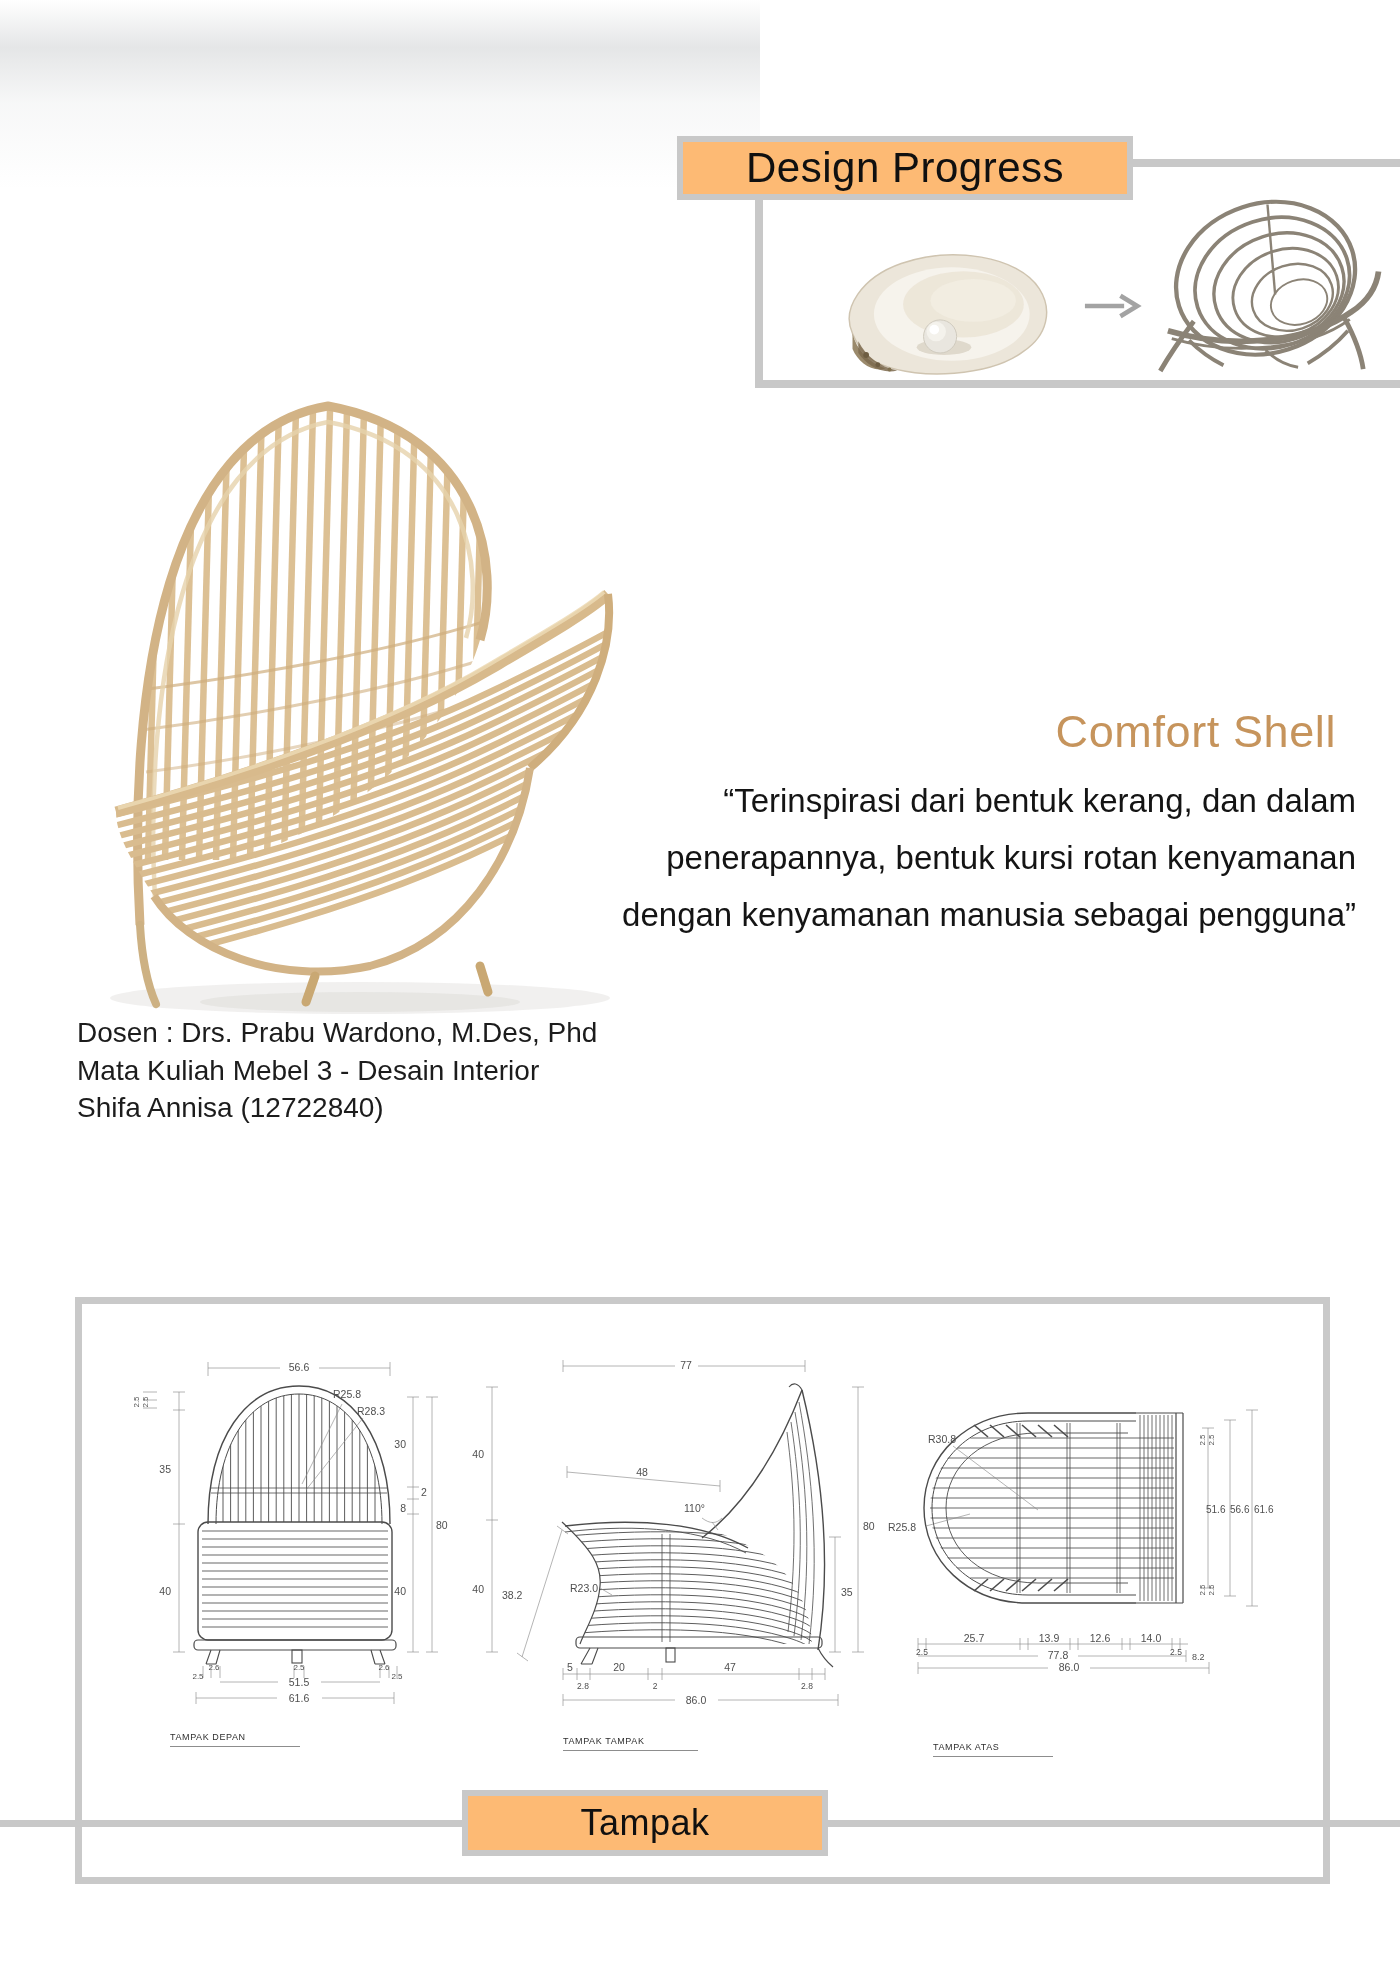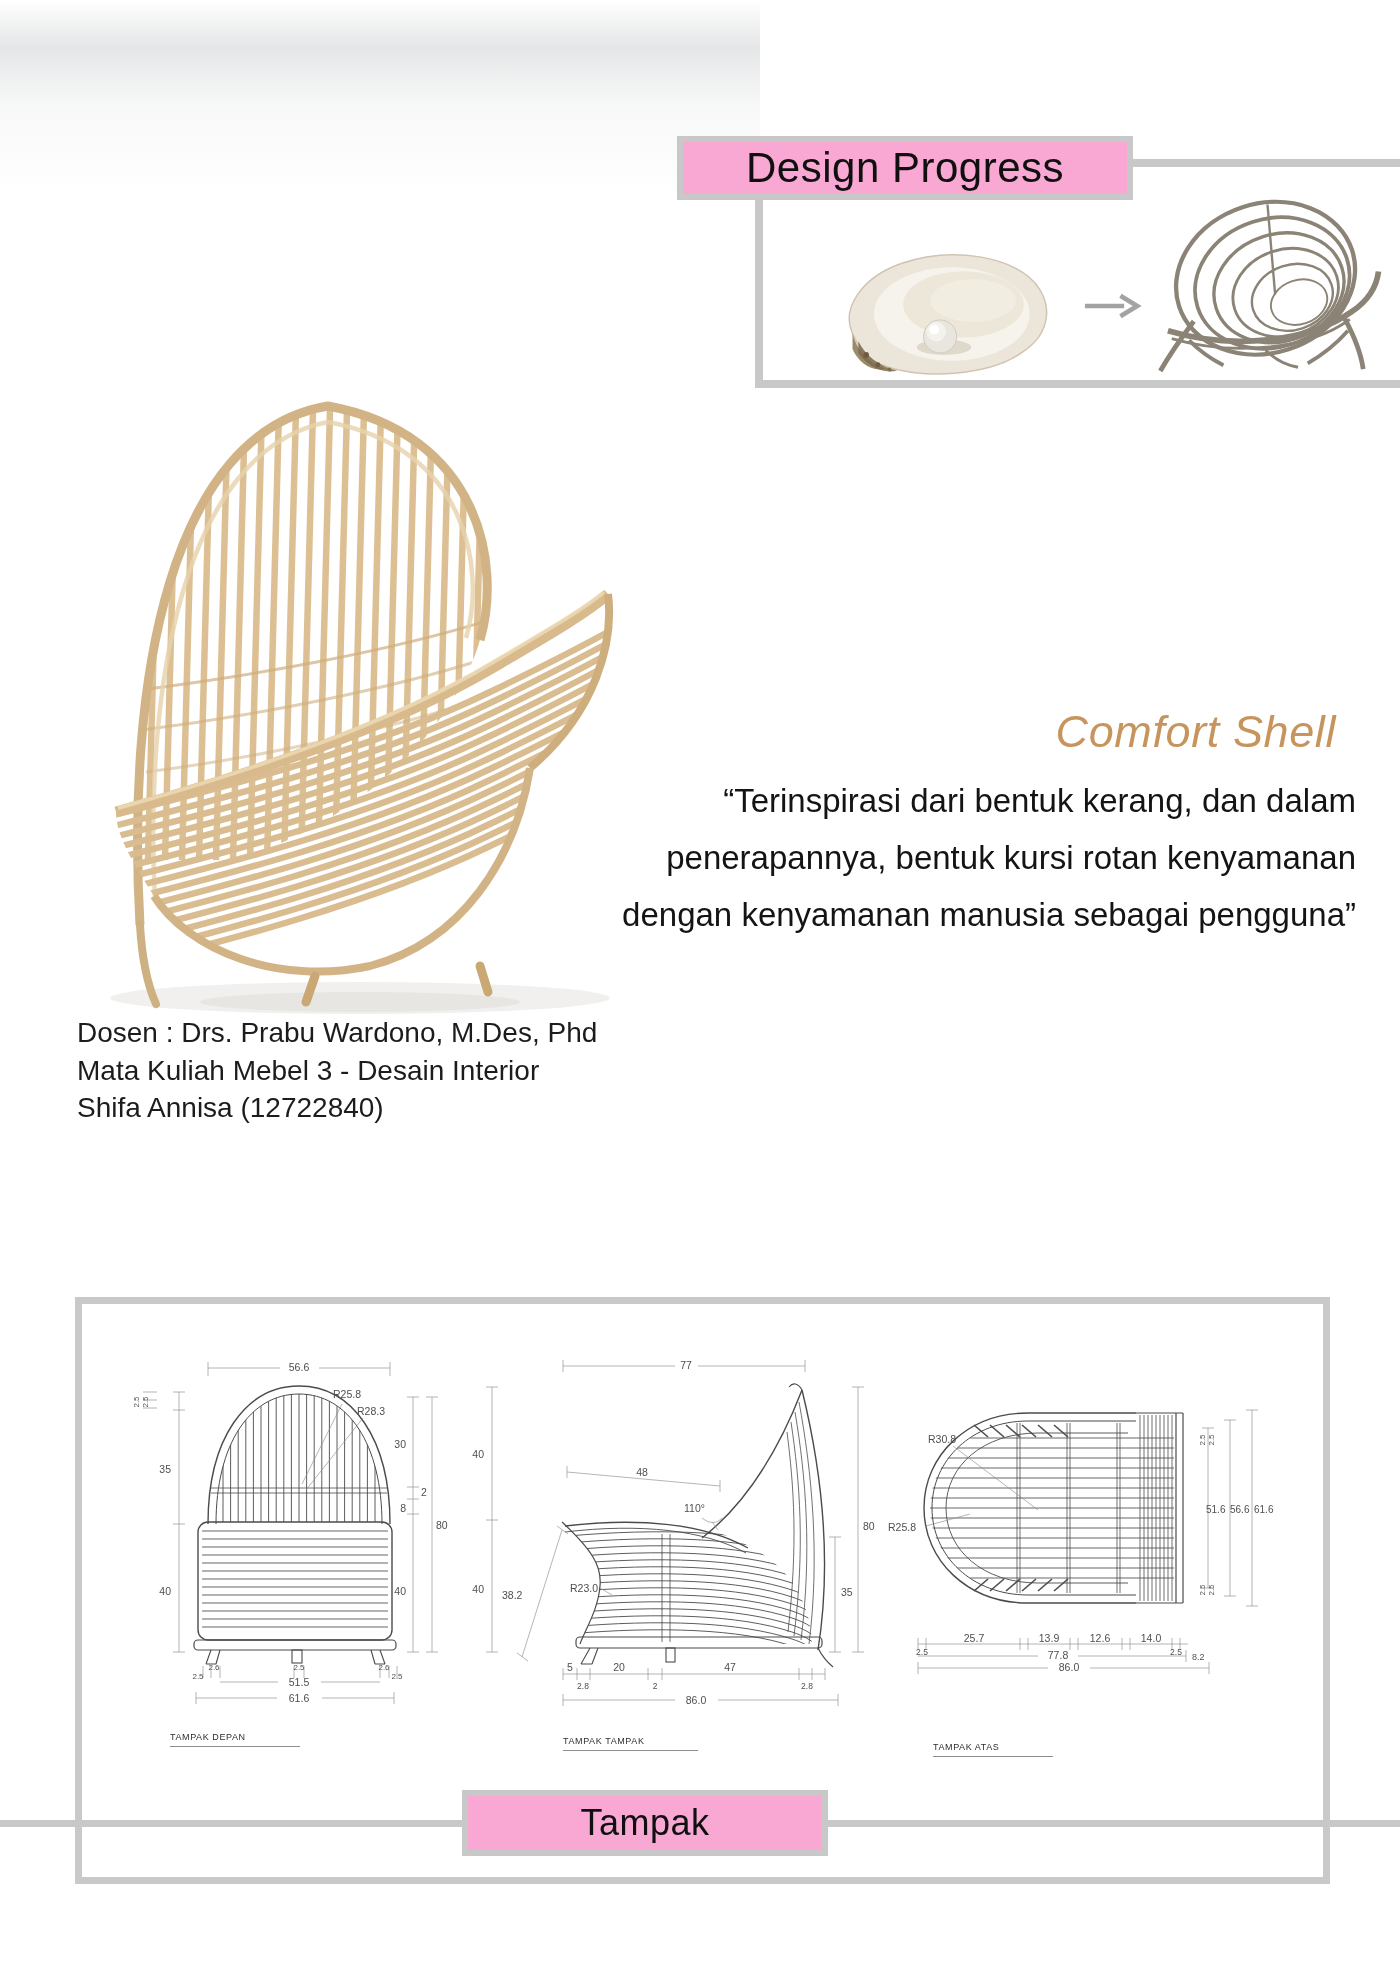--- a/index.html
+++ b/index.html
@@ -1,25 +1,25 @@
 <!DOCTYPE html>
 <html><head>
 <meta charset="utf-8">
 <style>
   *{margin:0;padding:0;box-sizing:border-box}
   html,body{background:#fff}
   body{width:1400px;height:1979px;position:relative;overflow:hidden;
        font-family:"Liberation Sans",sans-serif;color:#1a1a1a}
   .abs{position:absolute}
-  .gbox{background:#f9a8d4;border:6px solid #c8c8c8;display:flex;align-items:center;justify-content:center;
+  .gbox{background:#fdba74;border:6px solid #c8c8c8;display:flex;align-items:center;justify-content:center;
         color:#101010;letter-spacing:.5px}
   .gline{background:#c8c8c8}
   .band{background:linear-gradient(180deg,rgba(255,255,255,0) 0%,rgba(168,172,175,.30) 22%,rgba(205,208,210,.16) 48%,rgba(255,255,255,0) 88%)}
   .bandfade{background:linear-gradient(90deg,rgba(255,255,255,0),#ffffff)}
-  .ptitle{font-style:italic;font-size:45px;color:#c6945c;letter-spacing:.6px;white-space:nowrap}
+  .ptitle{font-size:45px;color:#c6945c;letter-spacing:.6px;white-space:nowrap}
   .quote{text-align:right;font-size:33px;line-height:57px;color:#141414;white-space:nowrap}
   .credits{font-size:28px;line-height:37.5px;color:#1c1c1c;white-space:nowrap}
   .dbox{border:7px solid #c9c9c9;background:#fff}
   .tlabel{position:absolute;font-size:9px;letter-spacing:.6px;color:#2e2e2e;
           border-bottom:1.4px solid #8d8d8d;padding:0 54px 4px 0;white-space:nowrap}
   svg text{font-family:"Liberation Sans",sans-serif;fill:#4f4f4f;font-size:10.5px}
   svg text.dim8{font-size:8px}
   svg text.dim85{font-size:8.5px}
   svg text.dim9{font-size:9px}
   svg text.dim10{font-size:10px}

